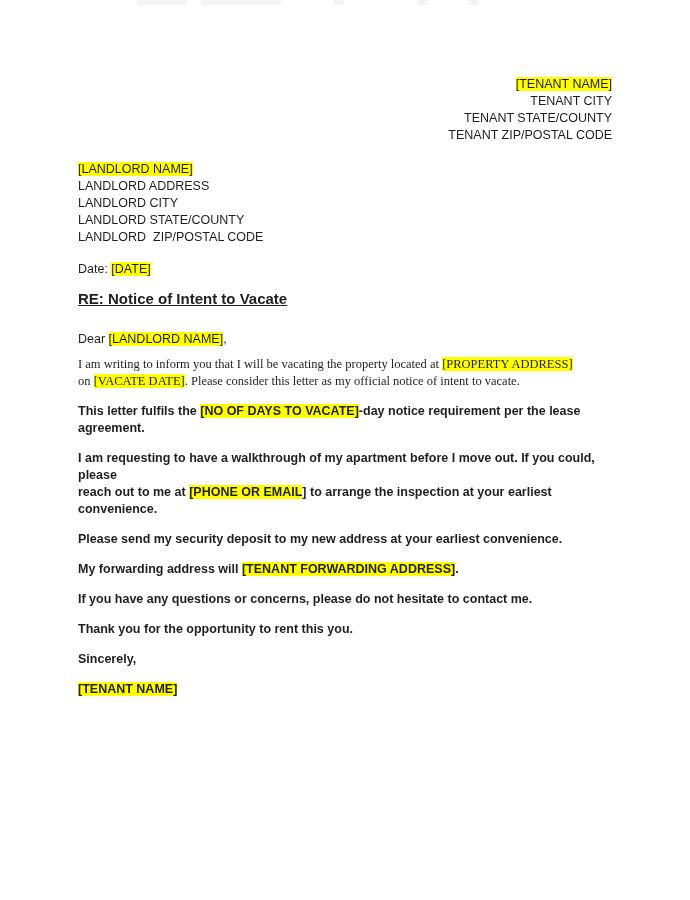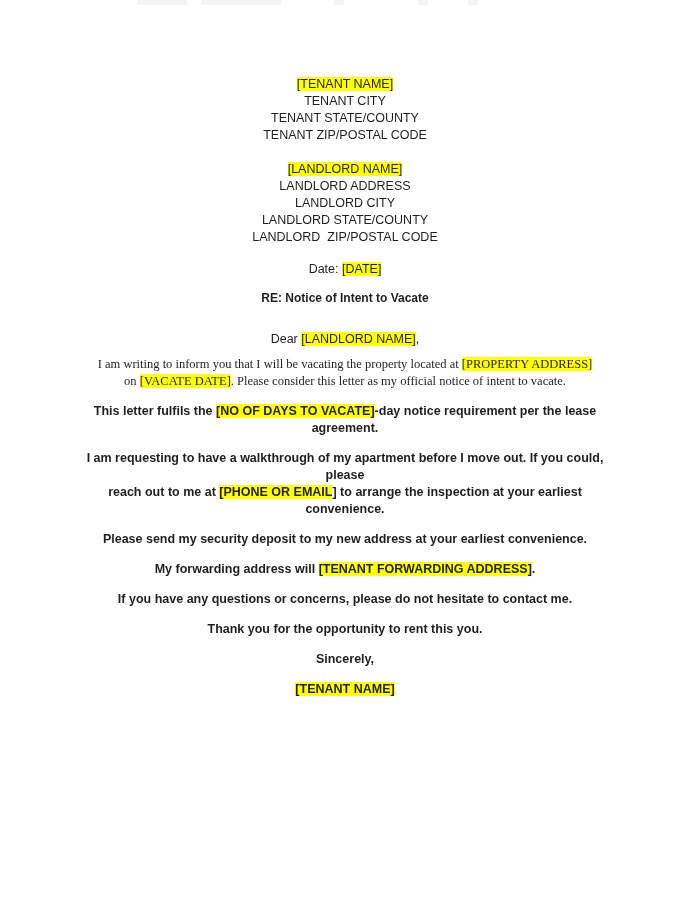--- a/index.html
+++ b/index.html
@@ -27,36 +27,35 @@
   .content {
     position: absolute;
     left: 78px;
     right: 78px;
     top: 0;
   }
   .addr-line, .para, .line {
     font-size: 12.5px;
     line-height: 17px;
     white-space: pre-wrap;
-    text-align: center;
   }
   .tenant-block {
     margin-top: 76px;
     text-align: right;
   }
   .landlord-block {
     margin-top: 17px;
     text-align: left;
   }
   .date-line { margin-top: 15px; }
   .subject {
     margin-top: 12px;
-    text-align: center;
     font-weight: bold;
-    font-size: 12px;
+    text-decoration: underline;
+    font-size: 15px;
     line-height: 17px;
   }
   .salutation { margin-top: 24px; }
   .para-first { margin-top: 8px; font-family: Liberation Serif, serif; }
   .para-std { margin-top: 13px; font-weight: bold; }
   .hl {
     background: var(--hl, #ffff00);
   }
 </style>
 </head>

